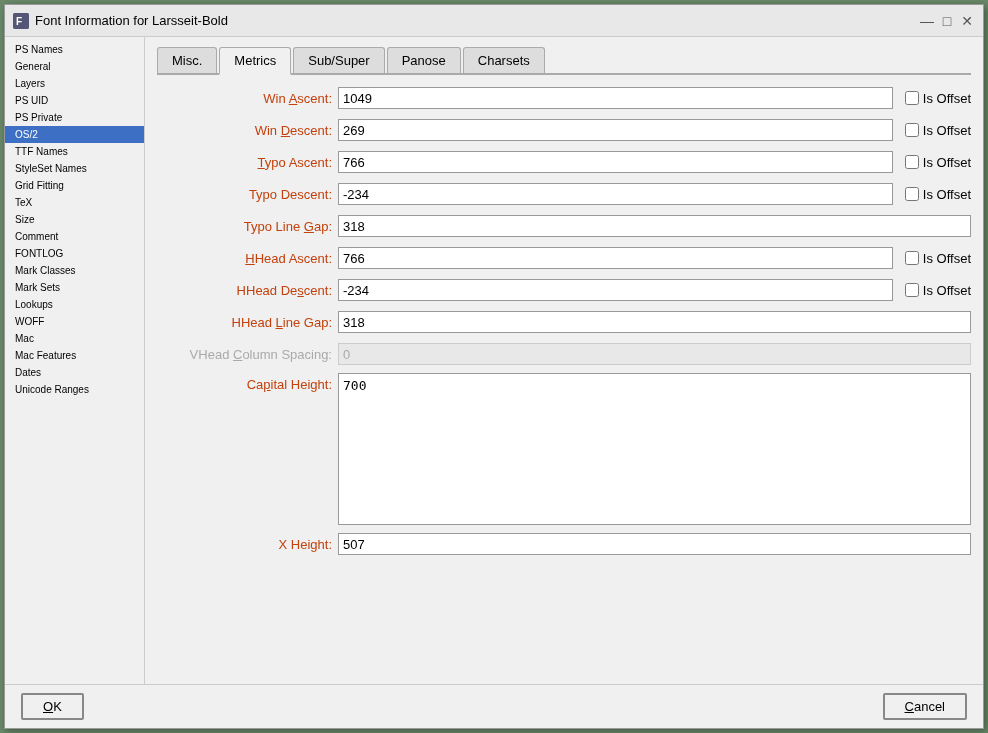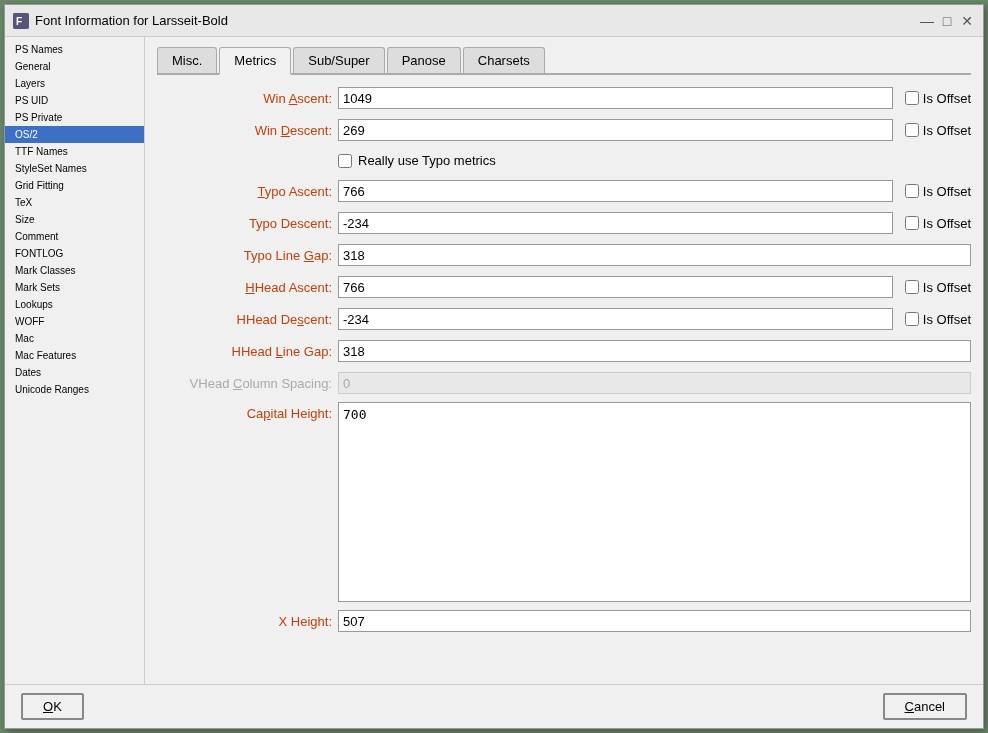--- a/index.html
+++ b/index.html
@@ -143,21 +143,21 @@
       padding: 1px 4px;
       font-size: 13px;
     }
     .form-input.disabled {
       background: #e8e8e8;
       color: #aaa;
       border: 1px solid #ccc;
     }
     .form-textarea {
       flex: 1;
-      height: 200px;
+      height: 152px;
       border: 1px solid #999;
       background: #fff;
       padding: 4px;
       font-size: 13px;
       resize: none;
       vertical-align: top;
     }
     .checkbox-row {
       display: flex;
       align-items: center;
@@ -275,24 +275,20 @@
 
         <div class="form-row">
           <label class="form-label">Win <span class="underline-char">D</span>escent:</label>
           <input class="form-input" type="text" value="269" style="">
           <div class="is-offset-group">
             <input type="checkbox" style="">
             <span class="is-offset-label">Is Offset</span>
           </div>
         </div>
 
-        <div class="checkbox-row">
-          <input type="checkbox" style="">
-          <span class="checkbox-label">Really use Typo metrics</span>
-        </div>
 
         <div class="form-row">
           <label class="form-label"><span class="underline-char">T</span>ypo Ascent:</label>
           <input class="form-input" type="text" value="766" style="">
           <div class="is-offset-group">
             <input type="checkbox" style="">
             <span class="is-offset-label">Is Offset</span>
           </div>
         </div>
 

